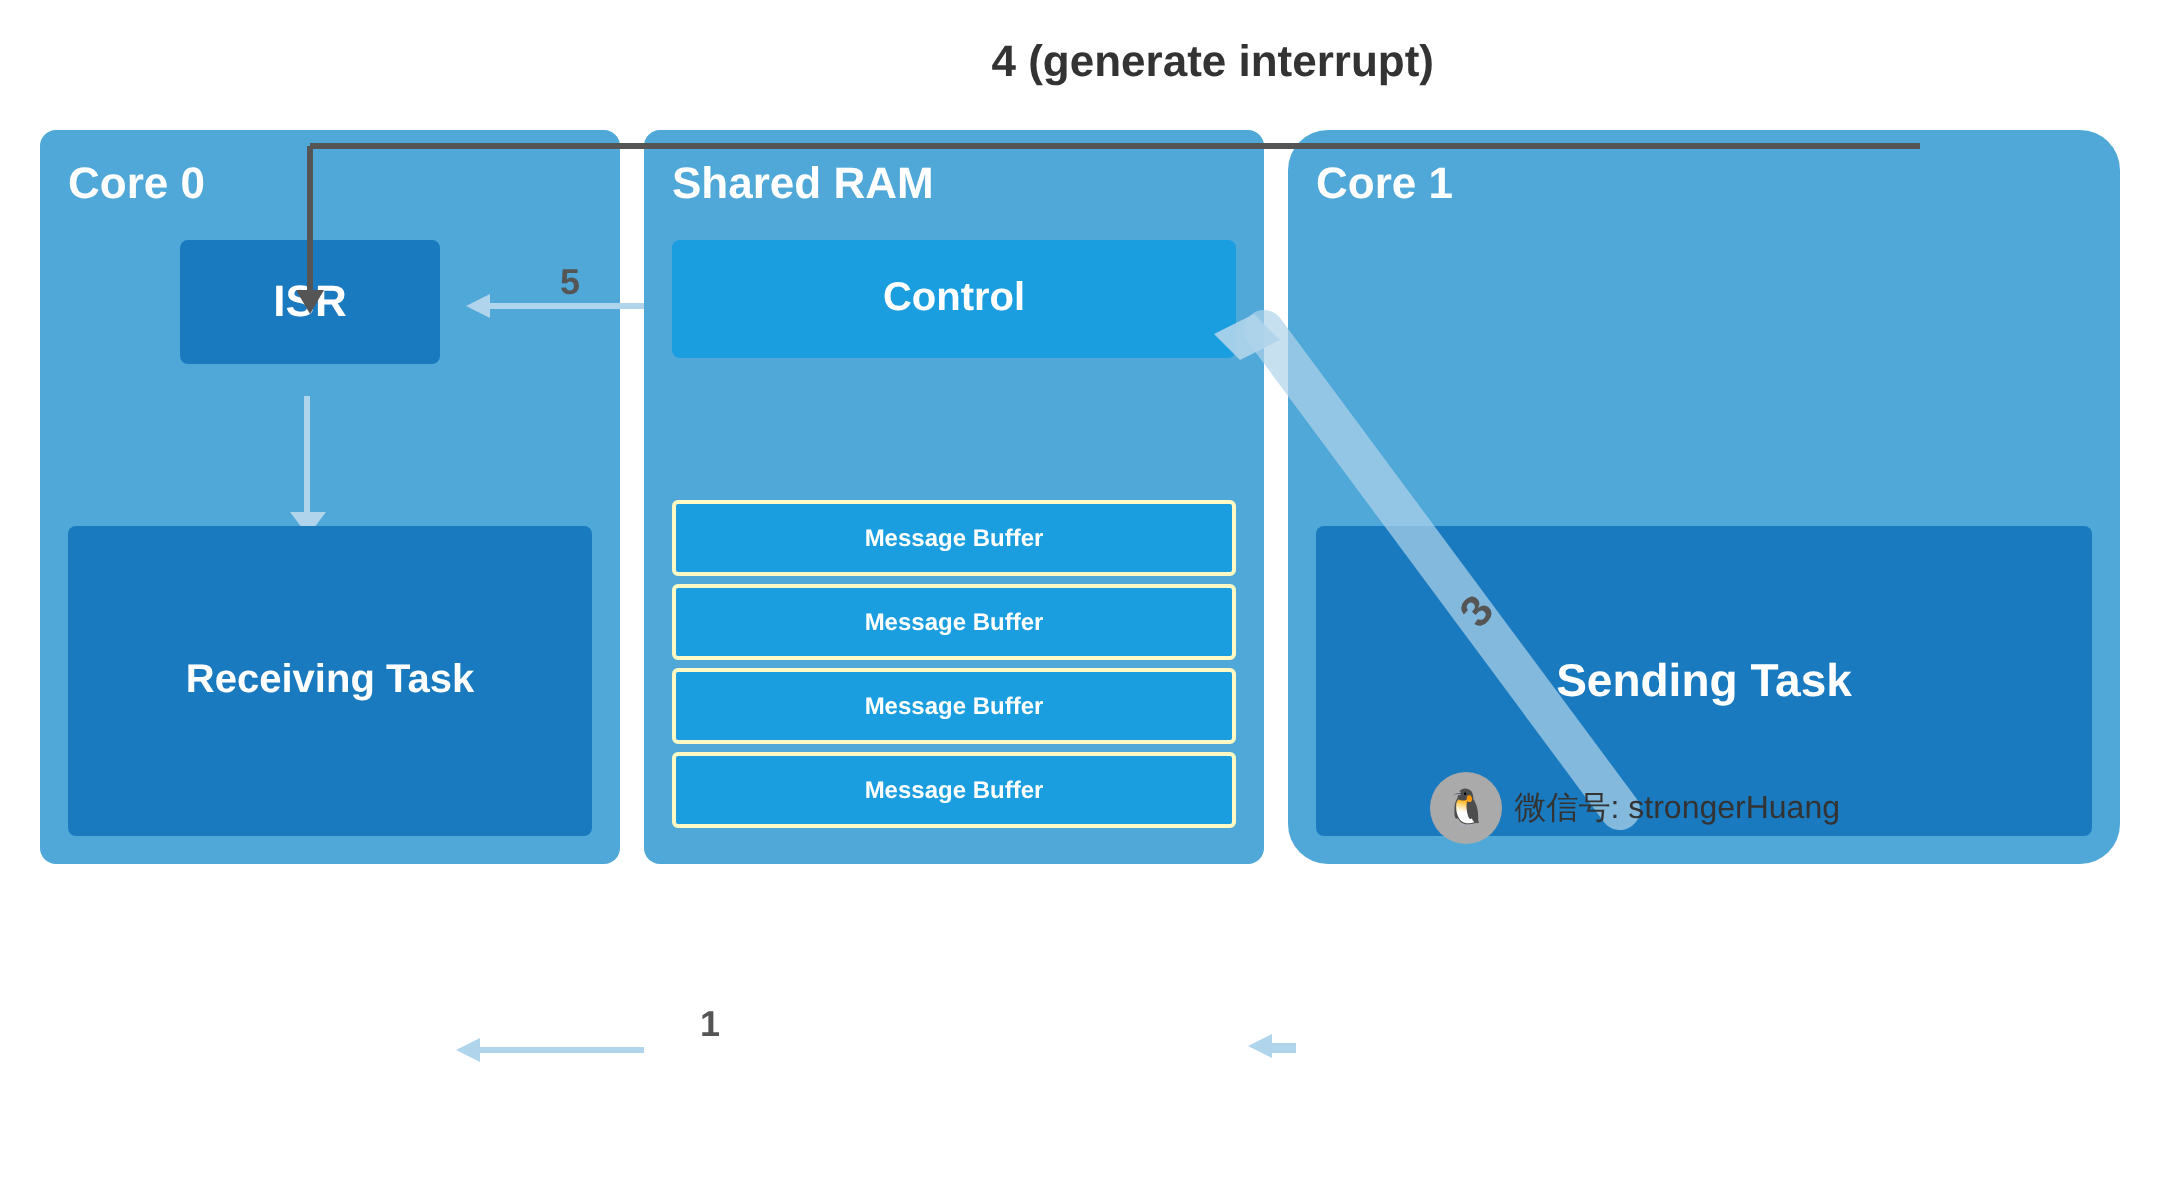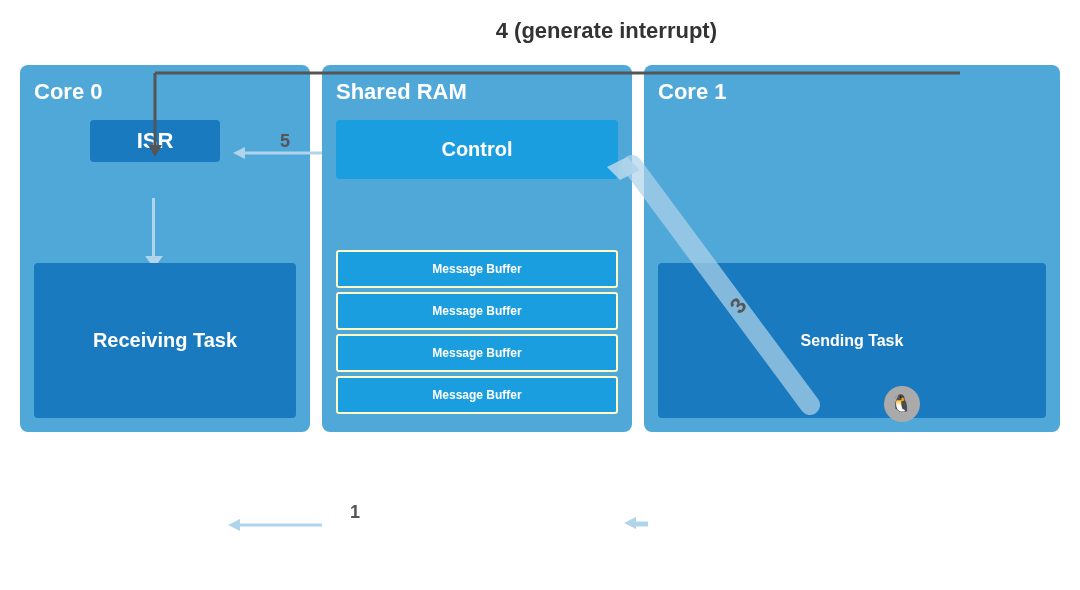--- a/index.html
+++ b/index.html
@@ -55,37 +55,38 @@
     }
 
     .panel-shared {
       background: #4fa8d8;
       flex: 0 0 310px;
     }
 
     .panel-core1 {
       background: #4fa8d8;
       flex: 1;
+      border-radius: 20px;
     }
 
     .panel-title {
       font-size: 22px;
       font-weight: 700;
       color: #fff;
       margin-bottom: 20px;
     }
 
     
     .isr-box {
       background: #1a7abf;
       color: #fff;
       font-size: 22px;
       font-weight: 700;
       text-align: center;
-      padding: 8px 10px;
+      padding: 18px 10px;
       border-radius: 4px;
       width: 130px;
       margin: 0 auto;
       position: absolute;
       top: 55px;
       left: 70px;
     }
 
     
     .receiving-task-box {
@@ -159,21 +160,21 @@
       padding: 10px 6px;
       border-radius: 3px;
       margin-bottom: 4px;
       border: 2px solid #fef9c3;
     }
 
     
     .sending-task-box {
       background: #1a7abf;
       color: #fff;
-      font-size: 16px;
+      font-size: 23px;
       font-weight: 700;
       text-align: center;
       padding: 40px 10px;
       border-radius: 4px;
       position: absolute;
       bottom: 14px;
       left: 14px;
       right: 14px;
       height: 155px;
       display: flex;
@@ -297,15 +298,16 @@
     <line x1="614" y1="462" x2="614" y2="462"></line>
     <text x="330" y="453" fill="#555" font-size="18" font-weight="600" font-family="Arial">1</text>
 
     <line x1="628" y1="458" x2="616" y2="458" stroke="#b0d4eb" stroke-width="3"></line>
     <polygon points="616,452 616,464 604,458" fill="#b0d4eb"></polygon>
 
   </svg>
 
   <div class="watermark">
     <div class="watermark-icon">🐧</div>
+    <span>微信号: strongerHuang</span>
   </div>
 
 </div>
 
 </body></html>

